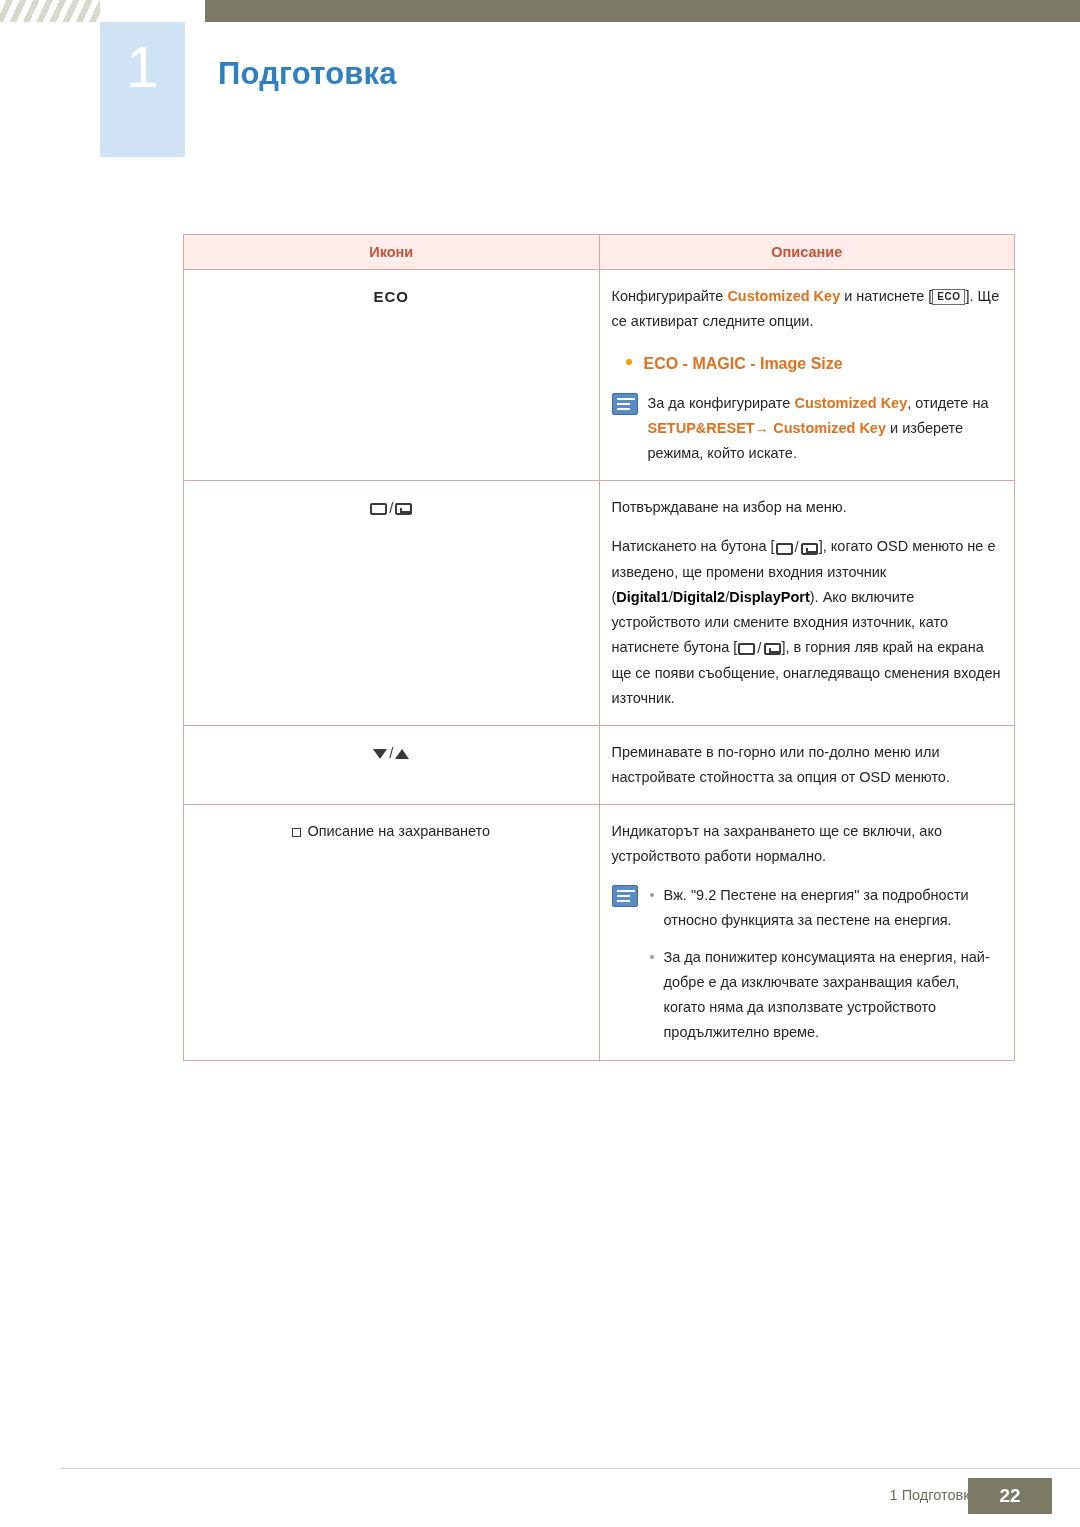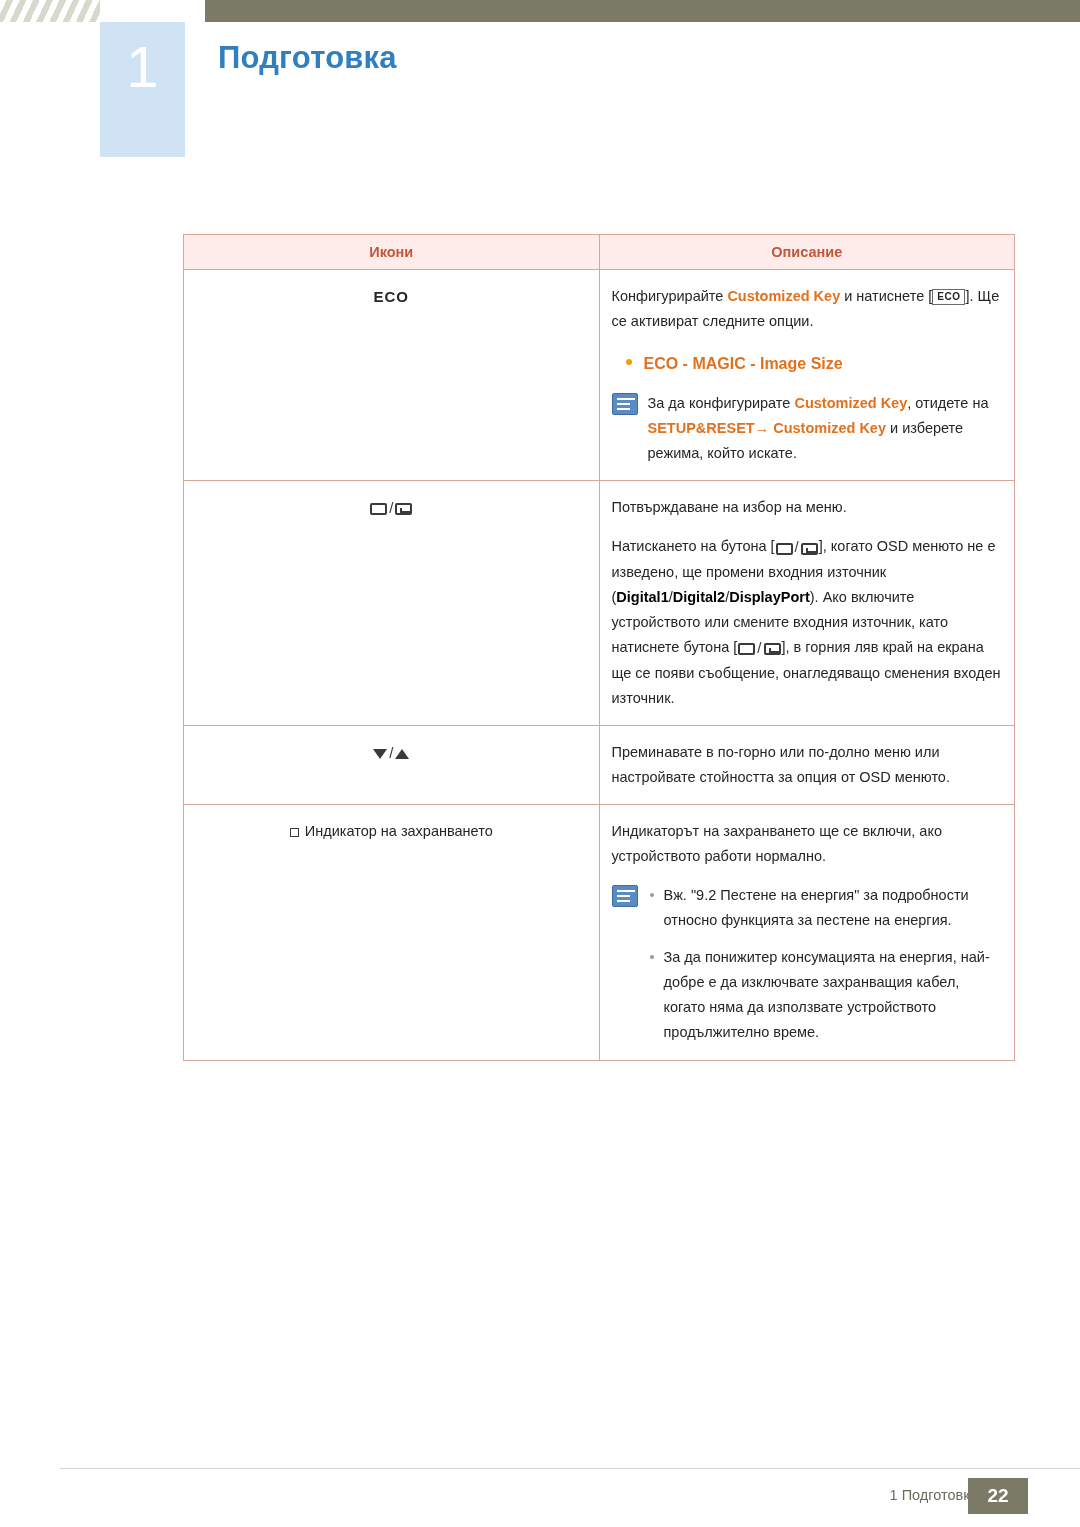--- a/index.html
+++ b/index.html
@@ -26,21 +26,21 @@
     position:absolute; left:100px; top:22px; width:85px; height:135px;
     background:#cfe3f5;
   }
   .chapter-num {
     position:absolute; left:100px; top:22px; width:85px; height:90px;
     display:flex; align-items:center; justify-content:center;
     font-size:58px; color:#ffffff; font-weight:400;
     line-height:1;
   }
   .chapter-title {
-    position:absolute; left:218px; top:40px;
+    position:absolute; left:218px; top:56px;
     font-size:31px; font-weight:bold; color:#2f7fc1;
     letter-spacing:0.2px;
   }
 
   
   .table-wrap {
     position:absolute; left:183px; top:234px; width:832px;
   }
   table.main {
     width:832px; border-collapse:collapse;
@@ -178,21 +178,21 @@
 
   
   .footer-line {
     position:absolute; left:60px; top:1468px; width:1020px; height:1px; background:#d5d5cd;
   }
   .footer-text {
     position:absolute; right:102px; top:1495px;
     font-size:14.5px; color:#6b6b5e; transform:translateY(-50%);
   }
   .footer-page {
-    position:absolute; left:968px; top:1478px; width:60px; height:36px;
+    position:absolute; left:968px; top:1478px; width:84px; height:36px;
     background:#7a7a66; color:#ffffff; font-size:19px; font-weight:bold;
     display:flex; align-items:center; justify-content:center;
   }
 </style>
 </head>
 <body>
 
 <div class="header-bar"></div>
 <div class="hatch"></div>
 <div class="chapter-badge"></div>
@@ -245,21 +245,21 @@
       <td class="icon-cell">
         <span class="tri-down"></span><span class="slash">/</span><span class="tri-up"></span>
       </td>
       <td class="desc-cell">Преминавате в по-горно или по-долно меню или настройвате стойността за опция от OSD менюто.</td>
     </tr>
 
 
 
     <tr>
       <td class="icon-cell">
-        <span class="led-sq"></span><span class="led-label">Индикатор на захранването</span>
+        <span class="led-sq"></span><span class="led-label">Описание на захранването</span>
       </td>
       <td class="desc-cell">
         <div>Индикаторът на захранването ще се включи, ако устройството работи нормално.</div>
         <div class="note">
           <span class="note-icon"></span>
           <span class="note-body">
             <div class="li">Вж. "9.2 Пестене на енергия" за подробности относно функцията за пестене на енергия.</div>
             <div class="li" style="margin-top:12px;">За да понижитер консумацията на енергия, най-добре е да изключвате захранващия кабел, когато няма да използвате устройството продължително време.</div>
           </span>
         </div>

